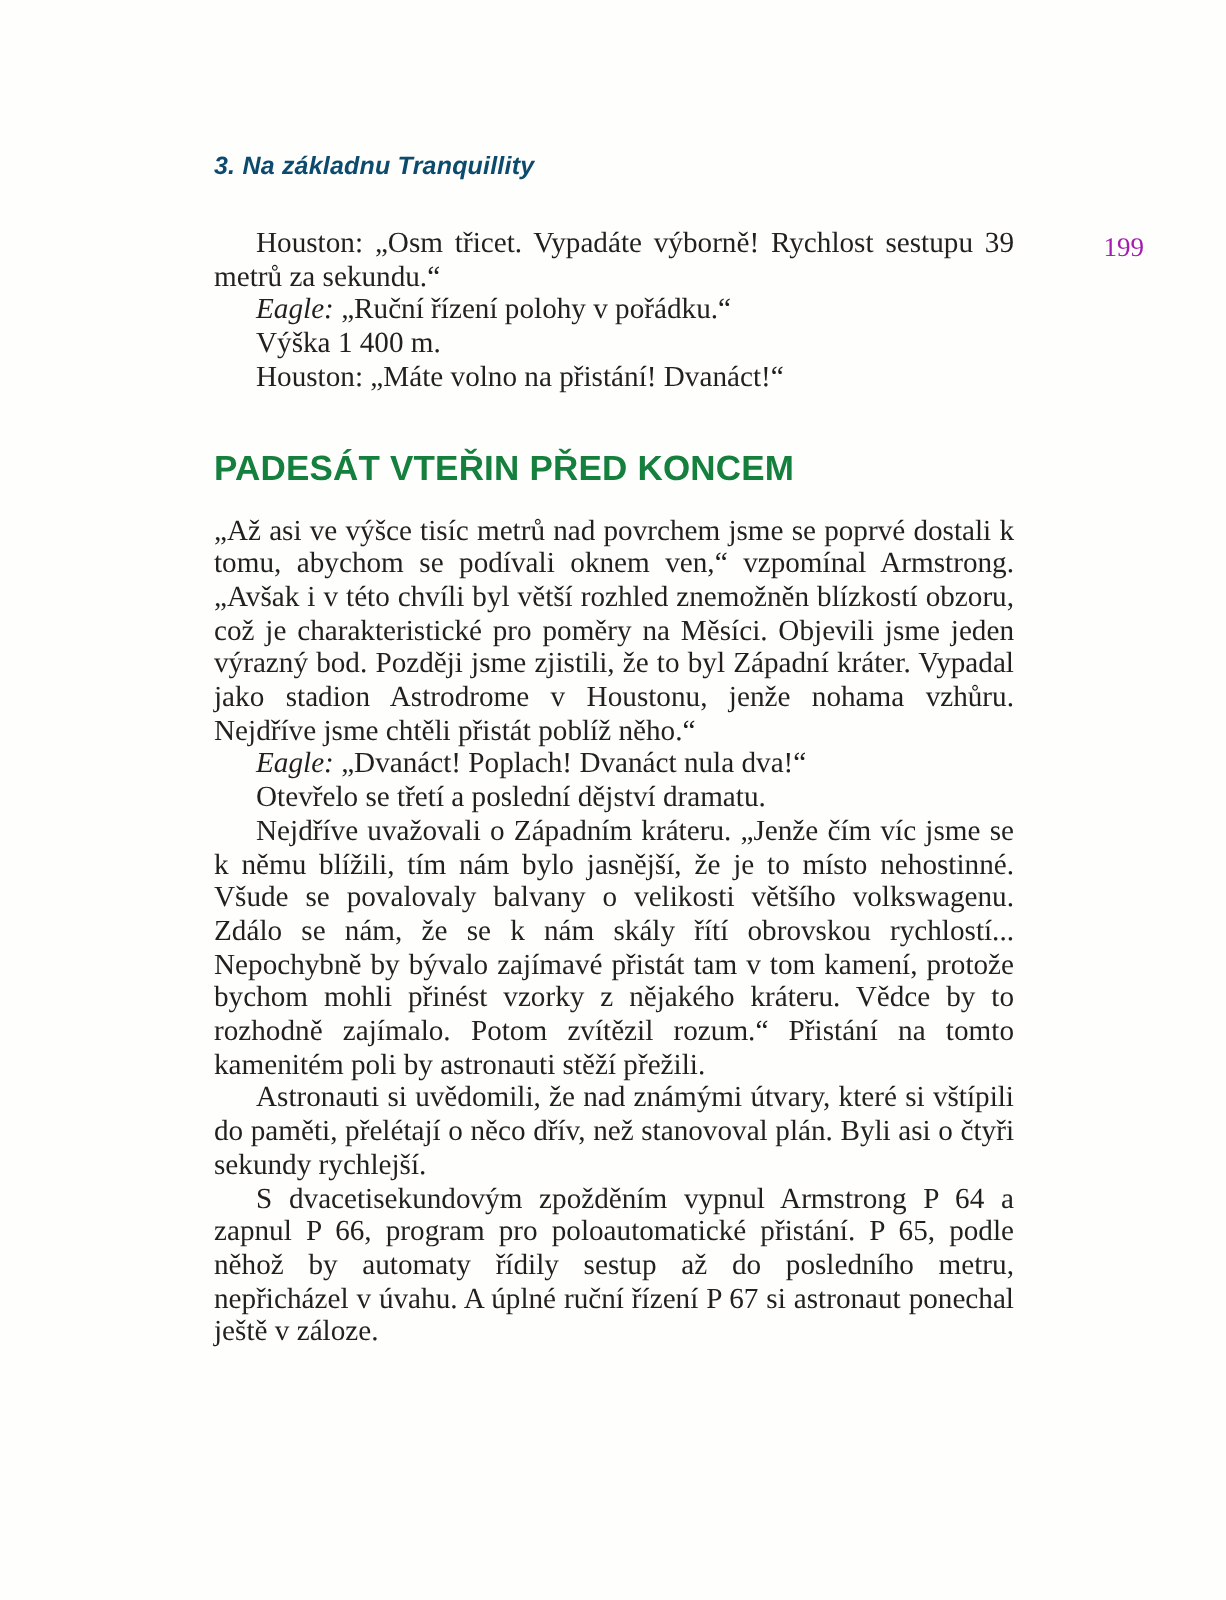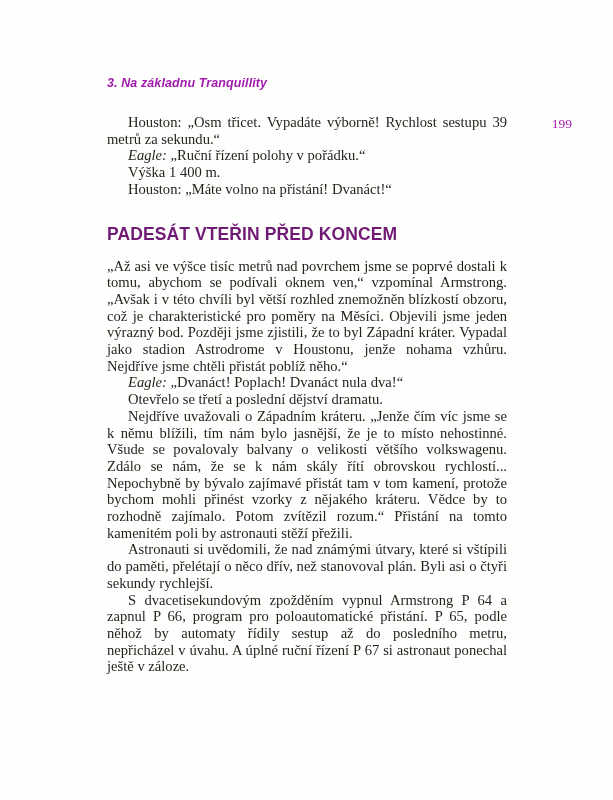--- a/index.html
+++ b/index.html
@@ -17,21 +17,21 @@
   }
   .running-head {
     position: absolute;
     left: 107px;
     top: 76px;
     font-family: "Liberation Sans", sans-serif;
     font-style: italic;
     font-weight: 600;
     font-size: 12.5px;
     letter-spacing: 0.1px;
-    color: #a21caf;
+    color: #0c4a6e;
   }
   .folio {
     position: absolute;
     left: 538px;
     top: 116px;
     width: 34px;
     text-align: right;
     font-family: "Liberation Serif", serif;
     font-size: 13.5px;
     color: #a21caf;
@@ -56,21 +56,21 @@
   }
   .speaker-italic {
     font-style: italic;
   }
   .section-heading {
     font-family: "Liberation Sans", sans-serif;
     font-weight: 700;
     font-size: 17.5px;
     line-height: 20px;
     letter-spacing: 0.1px;
-    color: #701a75;
+    color: #15803d;
     margin: 26px 0 14px 0;
   }
 </style>
 </head>
 <body>
 
 <div class="page">
 
   <div class="running-head">3. Na základnu Tranquillity</div>
 

